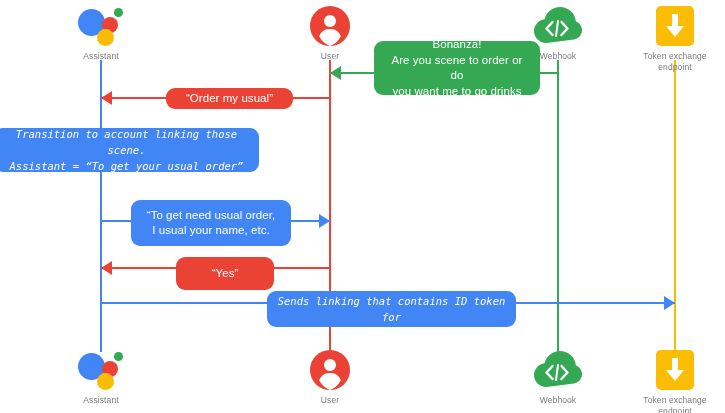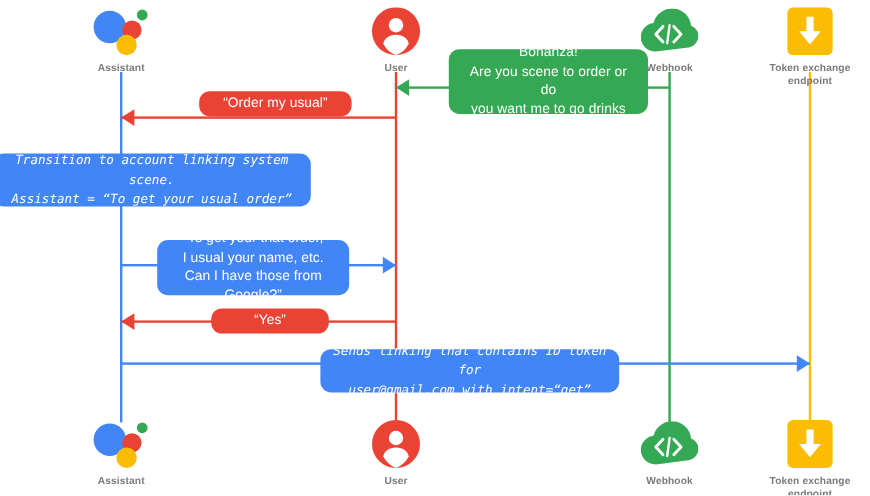--- a/index.html
+++ b/index.html
@@ -33,21 +33,21 @@
     position: absolute;
     width: 110px;
     text-align: center;
   }
   .actor-label {
     font-size: 8.5px;
     color: #7a7a7a;
     line-height: 11px;
     letter-spacing: 0.1px;
     margin-top: 3px;
-    font-weight: 700;
+    font-weight: 400;
   }
   .icon-wrap {
     height: 44px;
     display: flex;
     align-items: center;
     justify-content: center;
   }
 
   
   .gdots { position: relative; width: 46px; height: 40px; }
@@ -101,24 +101,24 @@
   .bubble.mono {
     font-family: "DejaVu Sans Mono", "Liberation Mono", monospace;
     font-style: italic;
     font-size: 10.5px;
     line-height: 16px;
     padding: 8px 10px;
   }
 
   
   #bubble-welcome      { left: 374px; top: 41px;  width: 166px; height: 54px; }
-  #bubble-order-usual  { left: 166px; top: 76px;  width: 127px; height: 21px; }
+  #bubble-order-usual  { left: 166px; top: 88px;  width: 127px; height: 21px; }
   #bubble-transition   { left: -6px;  top: 128px; width: 265px; height: 44px; }
   #bubble-need-name    { left: 131px; top: 200px; width: 160px; height: 46px; }
-  #bubble-yes          { left: 176px; top: 257px; width: 98px;  height: 21px; }
+  #bubble-yes          { left: 176px; top: 257px; width: 98px;  height: 33px; }
   #bubble-sends-req    { left: 267px; top: 291px; width: 249px; height: 36px; }
 </style>
 </head>
 <body>
 
 <div id="canvas">
 
   <div class="lifeline assistant"></div>
   <div class="lifeline user"></div>
   <div class="lifeline webhook"></div>
@@ -181,43 +181,41 @@
     <span>the drinks with you?”</span>
   </div>
 
   <div class="arrow-line bg-red" style="left:101px; top:97px; width:229px;"></div>
   <div class="arrow-head left c-red" style="left:101px; top:91px;"></div>
   <div class="bubble chat bg-red" id="bubble-order-usual">
     <span>“Order my usual”</span>
   </div>
 
   <div class="bubble mono bg-blue" id="bubble-transition">
-    <span>Transition to account linking system scene.</span>
+    <span>Transition to account linking those scene.</span>
     <span>Assistant = “To get your usual order”</span>
   </div>
 
   <div class="arrow-line bg-blue" style="left:101px; top:220px; width:229px;"></div>
   <div class="arrow-head right c-blue" style="left:319px; top:214px;"></div>
   <div class="bubble chat bg-blue" id="bubble-need-name">
-    <span>“To get your that order,</span>
+    <span>“To get need usual order,</span>
     <span>I usual your name, etc.</span>
-    <span>Can I have those from Google?”</span>
   </div>
 
   <div class="arrow-line bg-red" style="left:101px; top:267px; width:229px;"></div>
   <div class="arrow-head left c-red" style="left:101px; top:261px;"></div>
   <div class="bubble chat bg-red" id="bubble-yes">
     <span>“Yes”</span>
   </div>
 
   <div class="arrow-line bg-blue" style="left:101px; top:302px; width:574px;"></div>
   <div class="arrow-head right c-blue" style="left:664px; top:296px;"></div>
   <div class="bubble mono bg-blue" id="bubble-sends-req">
     <span>Sends linking that contains ID token for</span>
-    <span>user@gmail.com with intent=“get”</span>
   </div>
 
   <div class="actor" style="left:46px; top:348px;">
     <div class="icon-wrap">
       <span class="gdots">
         <i class="blue"></i>
           <i class="red"></i>
           <i class="green"></i>
           <i class="yellow"></i>
       </span>

